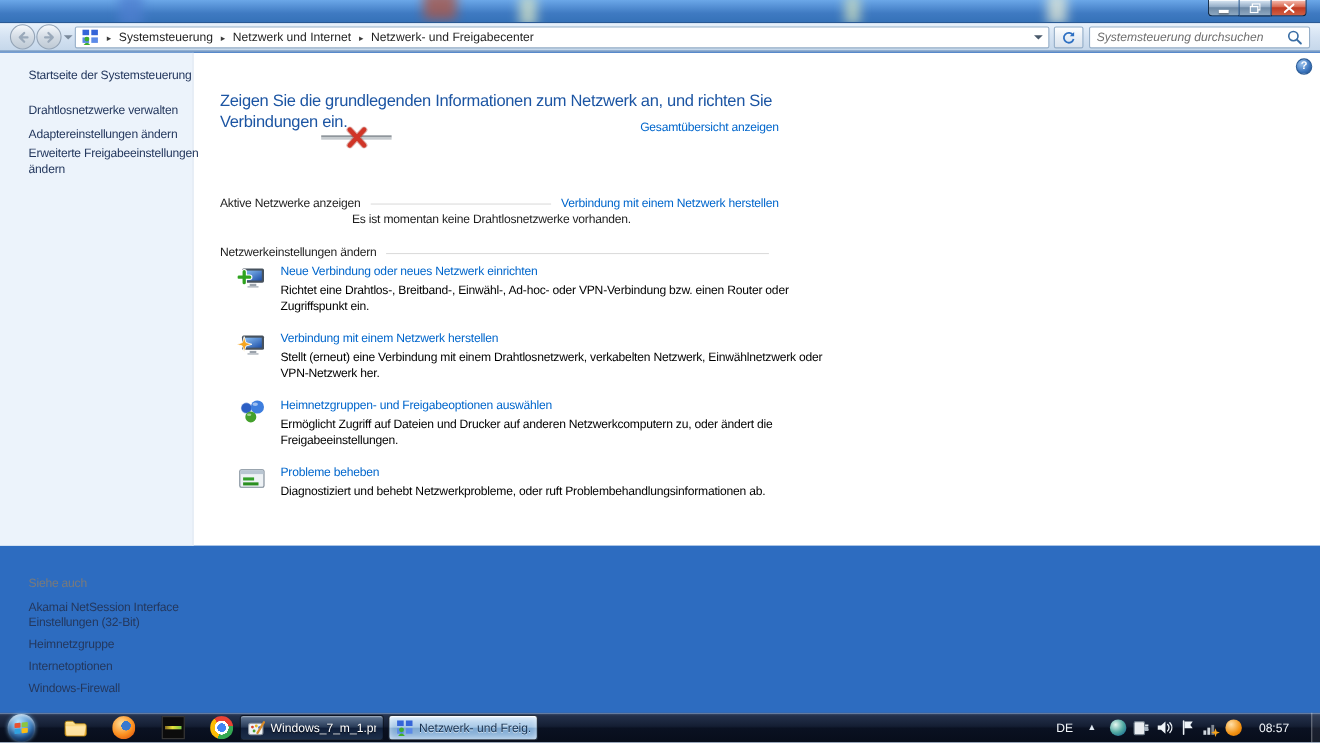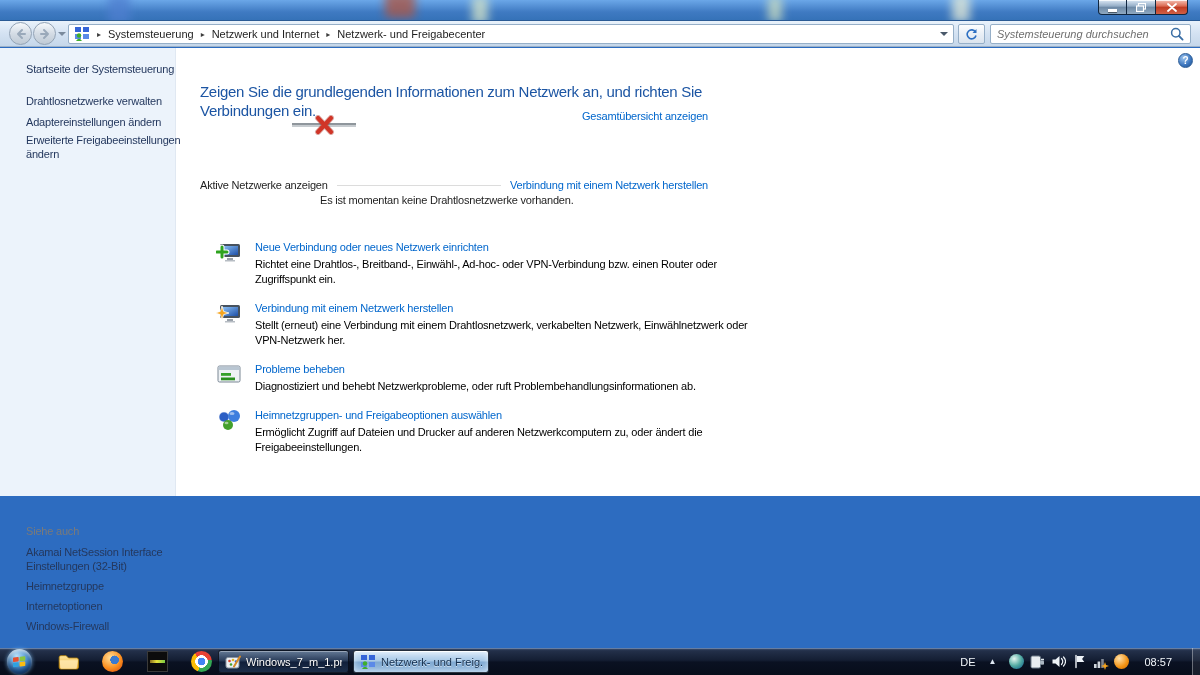--- a/index.html
+++ b/index.html
@@ -261,20 +261,24 @@
 
       <a class="link overview-link">Gesamtübersicht anzeigen</a>
 
       <div class="sec-row" style="top:131px">
         <span class="sec-label">Aktive Netzwerke anzeigen</span>
         <span class="sec-line"></span>
         <a class="link">Verbindung mit einem Netzwerk herstellen</a>
       </div>
       <div class="status">Es ist momentan keine Drahtlosnetzwerke vorhanden.</div>
 
+      <div class="sec-row" style="top:176px">
+        <span class="sec-label">Netzwerkeinstellungen ändern</span>
+        <span class="sec-line"></span>
+      </div>
 
       <div class="items">
         <div class="item">
           <span class="item-icon">
             <svg width="26" height="24" viewBox="0 0 26 24">
               <rect x="4" y="3" width="20" height="13" rx="1.5" fill="#47525e"></rect>
               <rect x="6" y="5" width="16" height="9" fill="url(#screenBlue)"></rect>
               <rect x="11" y="17" width="6" height="2" fill="#9aa2ab"></rect>
                 <rect x="9" y="19" width="10" height="1.5" fill="#b7bdc4"></rect>
               <path d="M6 6 v10 M1 11 h10" stroke="#fff" stroke-width="5" stroke-linecap="round"></path>
@@ -299,48 +303,48 @@
           </span>
           <div class="item-text">
             <a class="item-title">Verbindung mit einem Netzwerk herstellen</a>
             <div class="item-desc">Stellt (erneut) eine Verbindung mit einem Drahtlosnetzwerk, verkabelten Netzwerk, Einwählnetzwerk oder VPN-Netzwerk her.</div>
           </div>
         </div>
 
         <div class="item">
           <span class="item-icon">
             <svg width="26" height="24" viewBox="0 0 26 24">
-              <rect x="2" y="3" width="22" height="16" rx="1.5" fill="#eef2f5" stroke="#7a8794"></rect>
-              <rect x="2.5" y="3.5" width="21" height="3.5" fill="#b9c6d2"></rect>
-              <rect x="5" y="10" width="10" height="2.8" fill="#35a02a"></rect>
-              <rect x="5" y="14.5" width="14" height="2.8" fill="#2b8f20"></rect>
-            </svg>
-          </span>
-          <div class="item-text">
-            <a class="item-title">Probleme beheben</a>
-            <div class="item-desc">Diagnostiziert und behebt Netzwerkprobleme, oder ruft Problembehandlungsinformationen ab.</div>
-          </div>
-        </div>
-
-        <div class="item">
-          <span class="item-icon">
-            <svg width="26" height="24" viewBox="0 0 26 24">
               <circle cx="8" cy="8" r="5" fill="#2c5fc4"></circle>
                 <circle cx="8" cy="8" r="5" fill="none" stroke="rgba(255,255,255,.5)"></circle>
               <circle cx="18" cy="7" r="6" fill="#3e7ede"></circle>
                 <ellipse cx="16" cy="4.5" rx="2.5" ry="1.5" fill="rgba(255,255,255,.5)"></ellipse>
               <circle cx="12" cy="16" r="5" fill="#44a02c"></circle>
                 <ellipse cx="10.5" cy="14" rx="2" ry="1.2" fill="rgba(255,255,255,.5)"></ellipse>
             </svg>
           </span>
           <div class="item-text">
             <a class="item-title">Heimnetzgruppen- und Freigabeoptionen auswählen</a>
             <div class="item-desc">Ermöglicht Zugriff auf Dateien und Drucker auf anderen Netzwerkcomputern zu, oder ändert die Freigabeeinstellungen.</div>
           </div>
         </div>
+
+        <div class="item">
+          <span class="item-icon">
+            <svg width="26" height="24" viewBox="0 0 26 24">
+              <rect x="2" y="3" width="22" height="16" rx="1.5" fill="#eef2f5" stroke="#7a8794"></rect>
+              <rect x="2.5" y="3.5" width="21" height="3.5" fill="#b9c6d2"></rect>
+              <rect x="5" y="10" width="10" height="2.8" fill="#35a02a"></rect>
+              <rect x="5" y="14.5" width="14" height="2.8" fill="#2b8f20"></rect>
+            </svg>
+          </span>
+          <div class="item-text">
+            <a class="item-title">Probleme beheben</a>
+            <div class="item-desc">Diagnostiziert und behebt Netzwerkprobleme, oder ruft Problembehandlungsinformationen ab.</div>
+          </div>
+        </div>
       </div>
     </div>
   </div>
 
   <div class="taskbar">
     <div class="start-orb">
       <svg width="13" height="12" viewBox="0 0 13 12">
         <g transform="skewY(-6)">
           <rect x="0" y="1.5" width="5.7" height="4.5" rx="0.8" fill="#e8502f"></rect>
           <rect x="6.6" y="1.5" width="5.7" height="4.5" rx="0.8" fill="#8cc63f"></rect>

